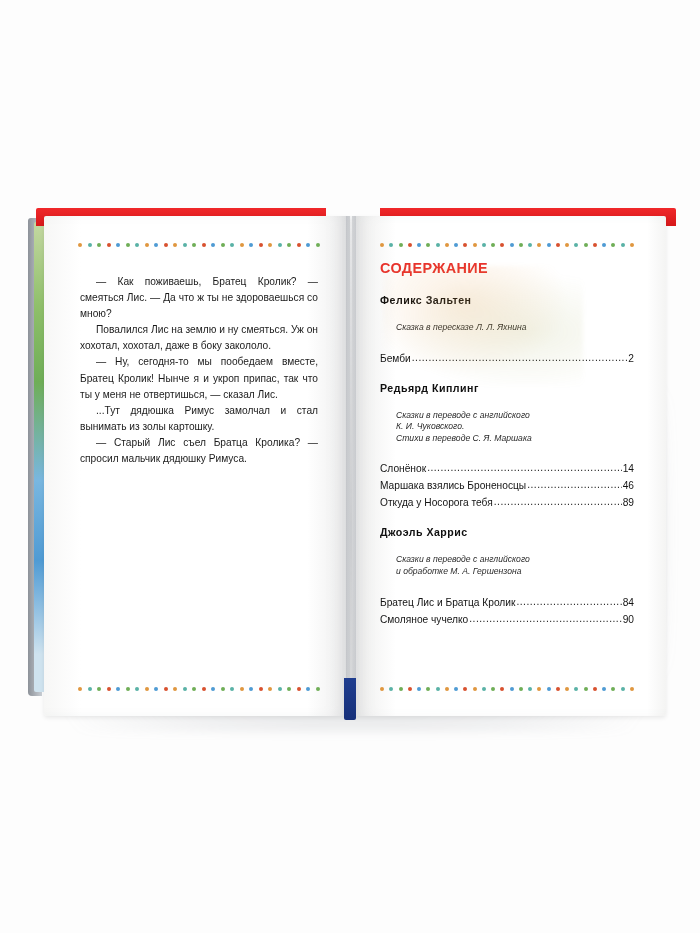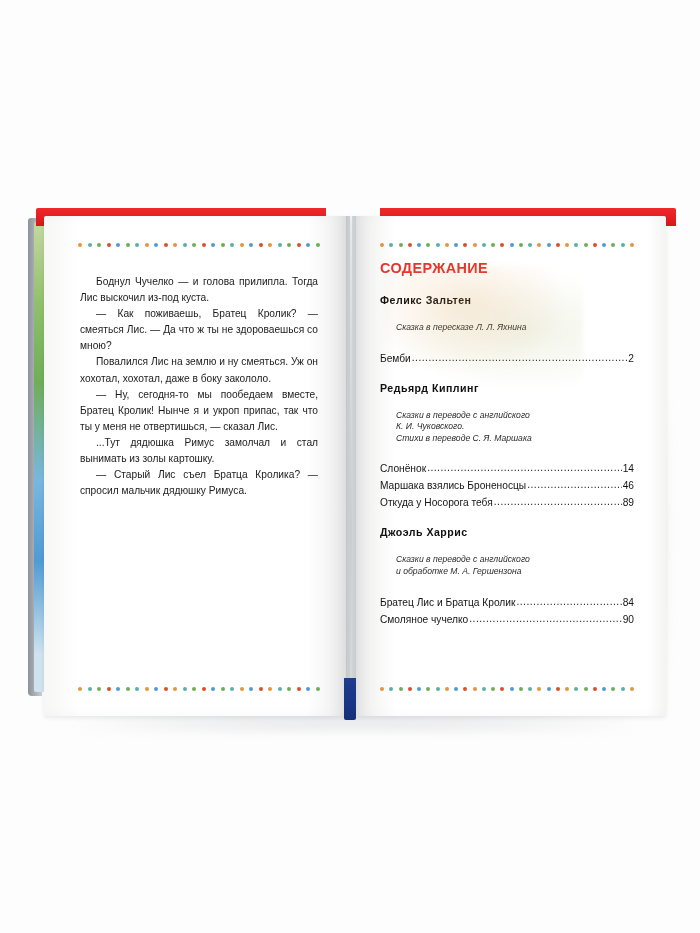--- a/index.html
+++ b/index.html
@@ -250,21 +250,20 @@
           <span class="d4"></span>
           <span class="d3"></span>
           <span class="d0"></span>
           <span class="d1"></span>
           <span class="d2"></span>
           <span class="d3"></span>
           <span class="d4"></span>
           <span class="d2"></span>
         </div>
       <div class="ltext">
-        <p>Боднул Чучелко — и голова прилипла. Тогда Лис выскочил из-под куста.</p>
         <p>— Как поживаешь, Братец Кролик? — смеяться Лис. — Да что ж ты не здороваешься со мною?</p>
         <p>Повалился Лис на землю и ну смеяться. Уж он хохотал, хохотал, даже в боку закололо.</p>
         <p>— Ну, сегодня-то мы пообедаем вместе, Братец Кролик! Нынче я и укроп припас, так что ты у меня не отвертишься, — сказал Лис.</p>
         <p>...Тут дядюшка Римус замолчал и стал вынимать из золы картошку.</p>
         <p>— Старый Лис съел Братца Кролика? — спросил мальчик дядюшку Римуса.</p>
       </div>
       <div class="deco" id="deco-bl" style="left:34px; top:468px; width:242px;">
           <span class="d0"></span>
           <span class="d1"></span>
           <span class="d2"></span>

